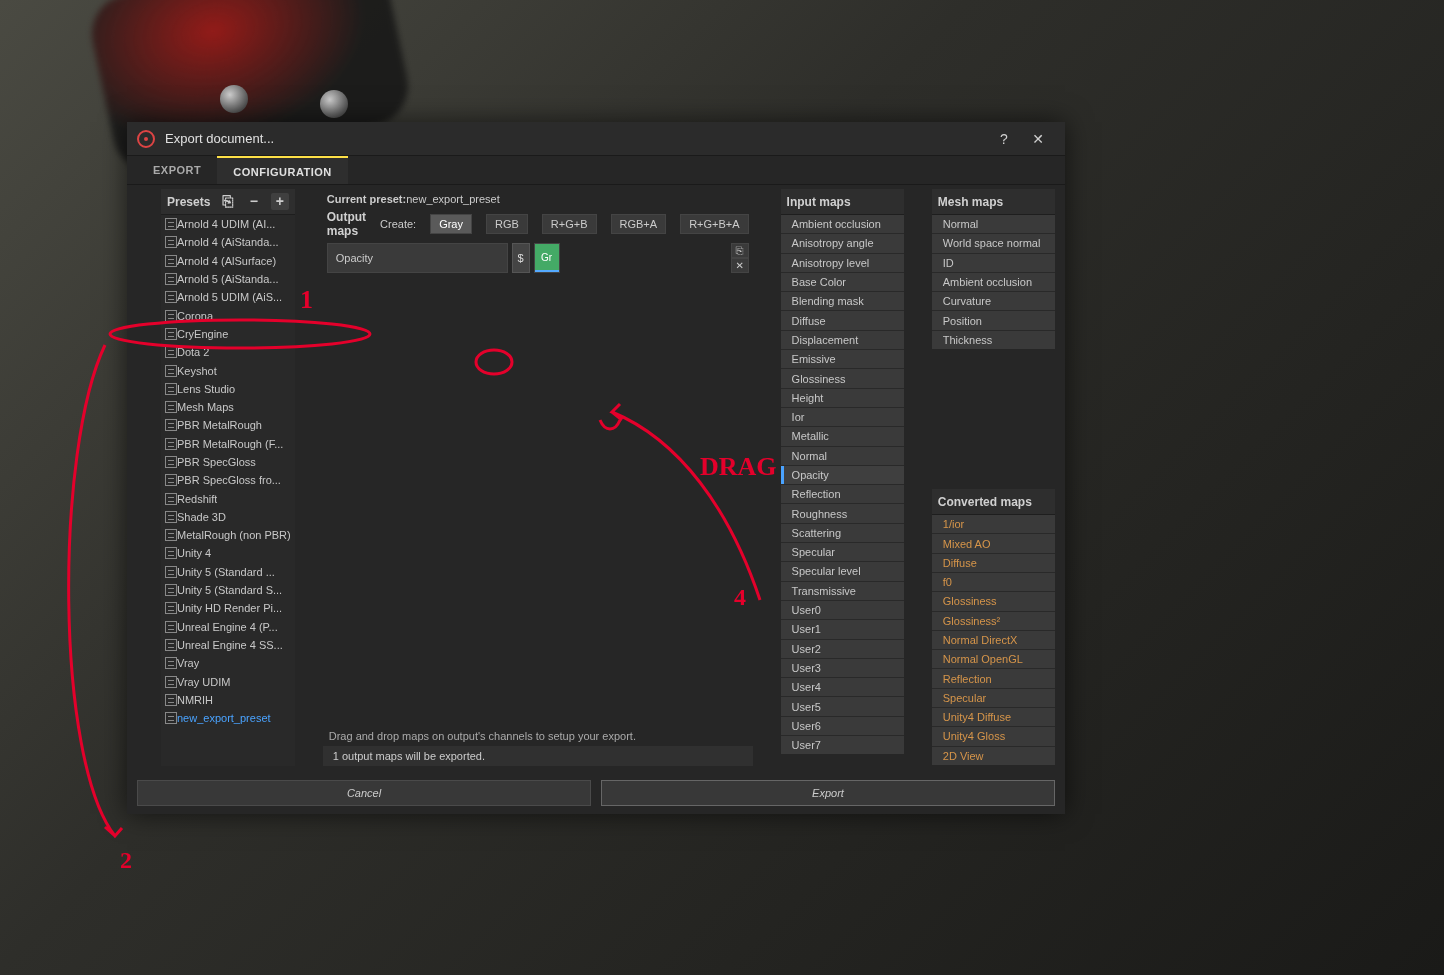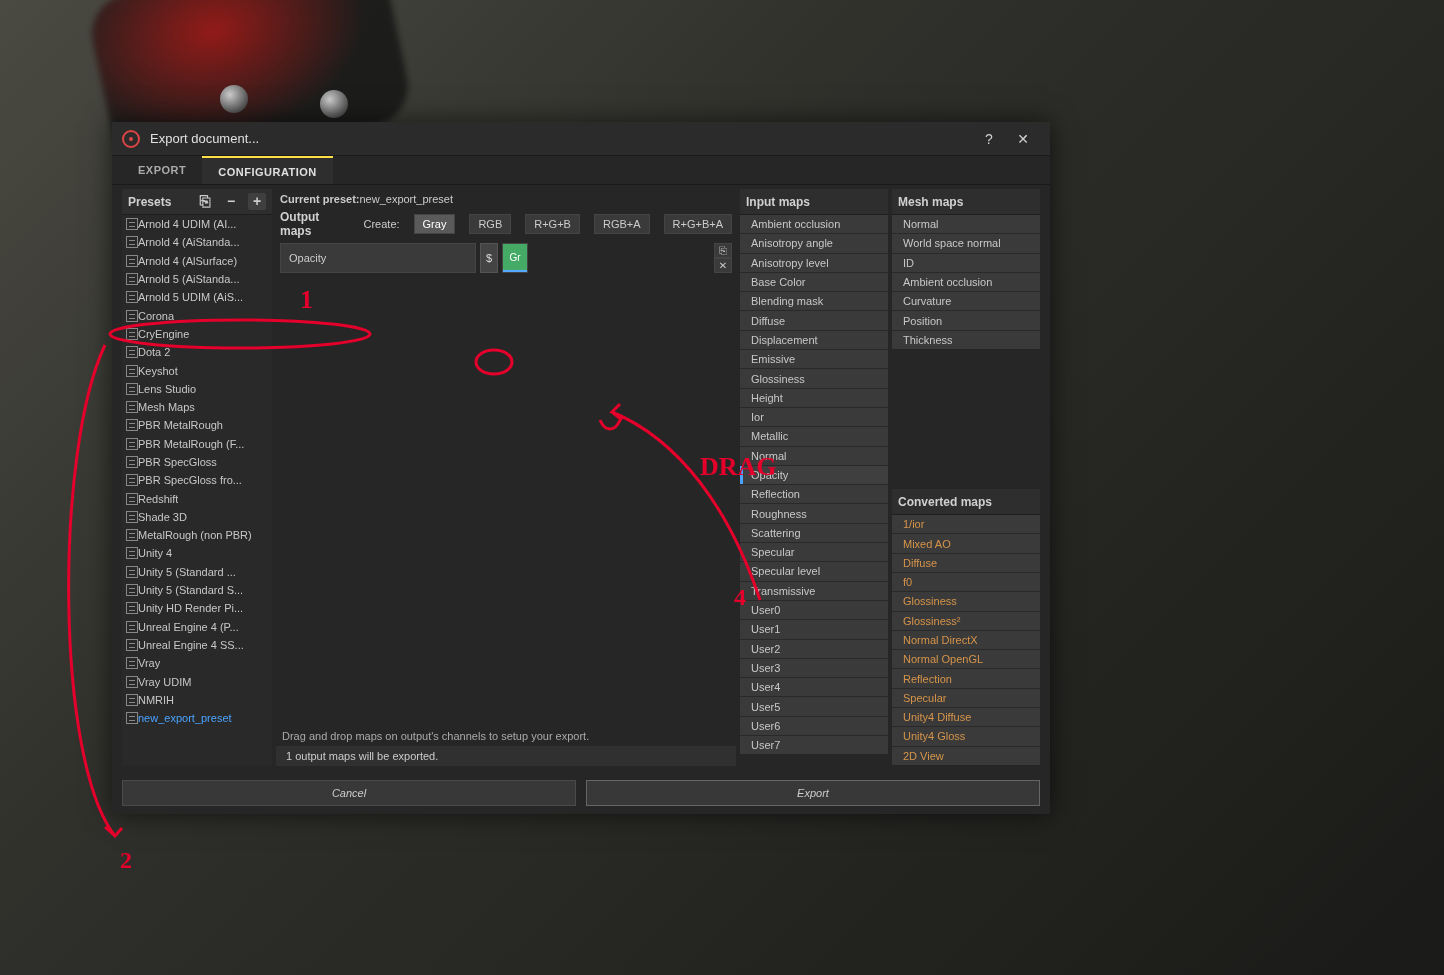--- a/index.html
+++ b/index.html
@@ -24,21 +24,21 @@
   }
   .bg-rivet1, .bg-rivet2 {
     position: absolute; width: 28px; height: 28px; border-radius: 50%;
     background: radial-gradient(circle at 35% 35%, #ccc, #666 60%, #222);
   }
   .bg-rivet1 { left: 220px; top: 85px; }
   .bg-rivet2 { left: 320px; top: 90px; }
 
   .dialog {
     position: absolute;
-    left: 112px; top: 122px;
+    left: 127px; top: 122px;
     width: 938px; height: 692px;
     background: #262626;
     box-shadow: 0 0 25px rgba(0,0,0,0.6);
     display: flex; flex-direction: column;
   }
   .titlebar {
     height: 34px; display: flex; align-items: center;
     background: #2b2b2b; border-bottom: 1px solid #1a1a1a;
     padding: 0 10px;
   }
@@ -46,21 +46,21 @@
     width: 18px; height: 18px; border: 2px solid #d44; border-radius: 50%;
     display:flex;align-items:center;justify-content:center; margin-right:10px;
   }
   .app-icon::after { content:""; width:4px;height:4px;border-radius:50%;background:#d44;}
   .titlebar .title { flex: 1; color: #e0e0e0; font-size: 13px; }
   .titlebar .tbtn { width: 34px; text-align:center; color:#d0d0d0; font-size:14px; cursor:pointer;}
   .tabs { display:flex; background:#262626; border-bottom:1px solid #1a1a1a; padding: 0 10px;}
   .tab { padding: 8px 16px 6px; font-size:11px; font-weight:bold; letter-spacing:0.5px; color:#aaa; cursor:pointer;}
   .tab.active { color:#e0e0e0; border-top: 2px solid #fde047; background:#2e2e2e;}
   .body { flex:1; display:flex; overflow:hidden; background:#262626; padding: 4px 10px 6px 10px; gap:4px;}
-  .col { display:flex; flex-direction:column; }
+  .col { display:flex; flex-direction:column;margin-left:24px; }
   .col.presets { width:150px; }
   .col.center { flex:1; }
   .col.input { width:148px; }
   .col.mesh { width:148px; }
   .panel-header {
     height:26px; display:flex; align-items:center; padding:0 6px;
     background:#2e2e2e; font-size:12px; color:#d0d0d0; border-bottom:1px solid #1e1e1e;
   }
   .panel-header.bold { font-weight:bold; }
   .preset-hdr-actions { display:flex; gap:8px; margin-left:auto;}

